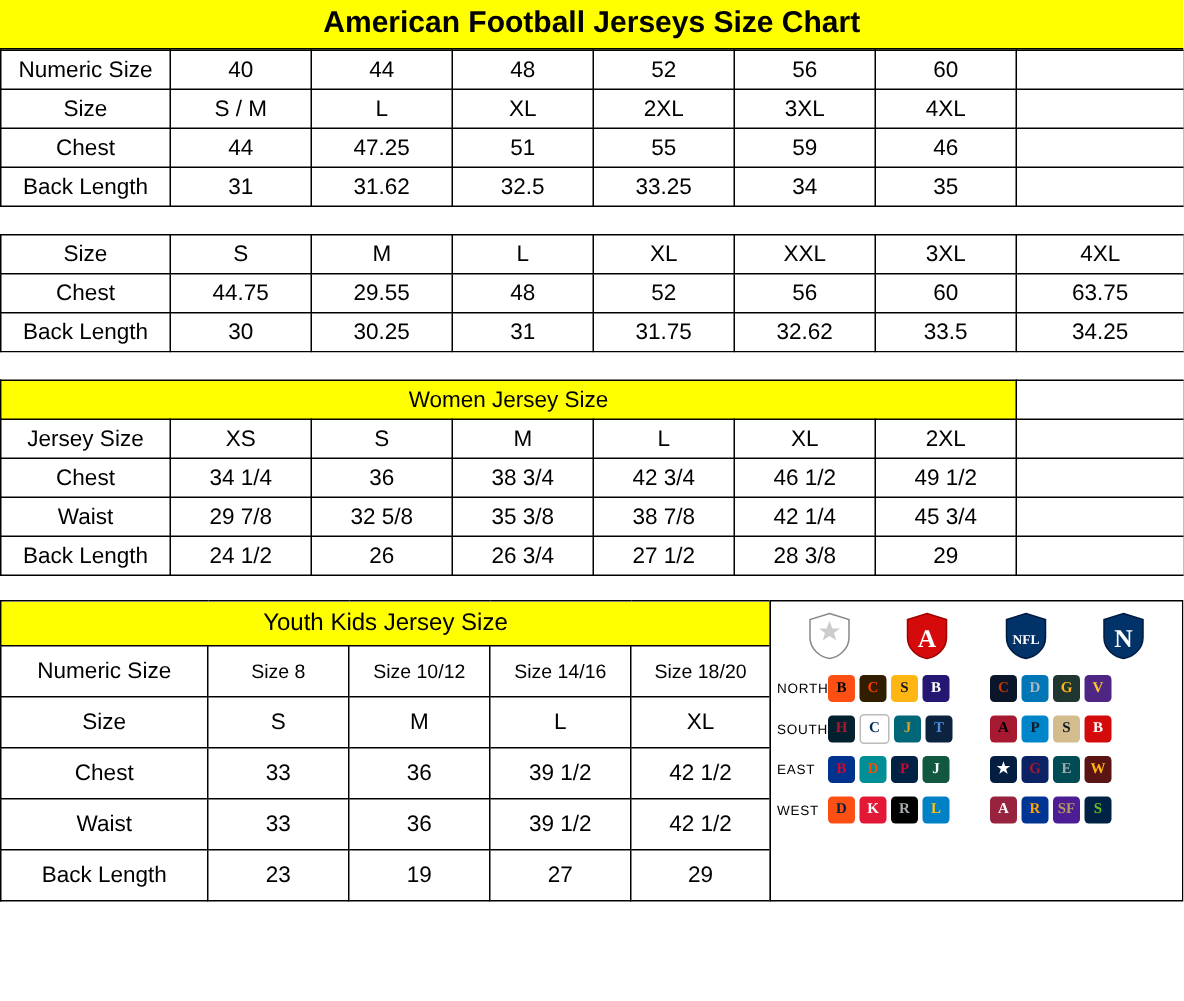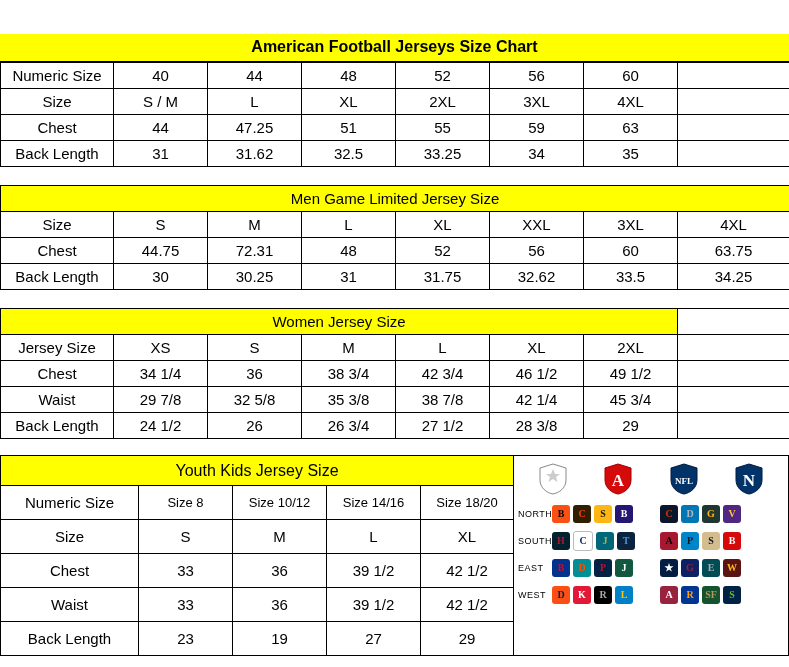--- a/index.html
+++ b/index.html
@@ -17,24 +17,23 @@
   .page {
     position: relative;
     width: 789px;
     height: 667px;
     background: #ffffff;
   }
   .title-bar {
     background: #ffff00;
     text-align: center;
     font-weight: bold;
-    font-size: 16px;
+    font-size: 20px;
     padding: 4px 0 5px 0;
     border-bottom: 1px solid #000;
-    margin-top: 34px;
   }
   table.chart {
     border-collapse: collapse;
     width: 789px;
     table-layout: fixed;
   }
   table.chart td {
     border: 1px solid #000000;
     text-align: center;
     vertical-align: middle;
@@ -200,21 +199,21 @@
       <td>4XL</td>
       <td class="blank"></td>
     </tr>
     <tr>
       <td class="rowlabel">Chest</td>
       <td>44</td>
       <td>47.25</td>
       <td>51</td>
       <td>55</td>
       <td>59</td>
-      <td>63</td>
+      <td>46</td>
       <td class="blank"></td>
     </tr>
     <tr>
       <td class="rowlabel">Back Length</td>
       <td>31</td>
       <td>31.62</td>
       <td>32.5</td>
       <td>33.25</td>
       <td>34</td>
       <td>35</td>
@@ -230,37 +229,34 @@
       <col style="width:113px">
         <col style="width:94px">
         <col style="width:94px">
         <col style="width:94px">
       <col style="width:94px">
         <col style="width:94px">
         <col style="width:94px">
         <col style="width:112px">
     </colgroup>
     <tbody>
-        <tr>
-      <td class="section-head" colspan="8">Men Game Limited Jersey Size</td>
-    </tr>
     <tr>
       <td class="rowlabel">Size</td>
       <td>S</td>
       <td>M</td>
       <td>L</td>
       <td>XL</td>
       <td>XXL</td>
       <td>3XL</td>
       <td>4XL</td>
     </tr>
     <tr>
       <td class="rowlabel">Chest</td>
       <td>44.75</td>
-      <td>72.31</td>
+      <td>29.55</td>
       <td>48</td>
       <td>52</td>
       <td>56</td>
       <td>60</td>
       <td>63.75</td>
     </tr>
     <tr>
       <td class="rowlabel">Back Length</td>
       <td>30</td>
       <td>30.25</td>
@@ -531,21 +527,21 @@
                 <span style="color:#ffc20e">L</span>
               </span>
           </span>
           <span class="team-group">
             <span class="team-logo" style="background:#97233f">
                 <span style="color:#fff">A</span>
               </span>
             <span class="team-logo" style="background:#003594">
                 <span style="color:#ffa300">R</span>
               </span>
-            <span class="team-logo" style="background:#14532d">
+            <span class="team-logo" style="background:#4c1d95">
                 <span style="color:#b3995d">SF</span>
               </span>
             <span class="team-logo" style="background:#002244">
                 <span style="color:#69be28">S</span>
               </span>
           </span>
         </div>
 
       </div>
     </div>

